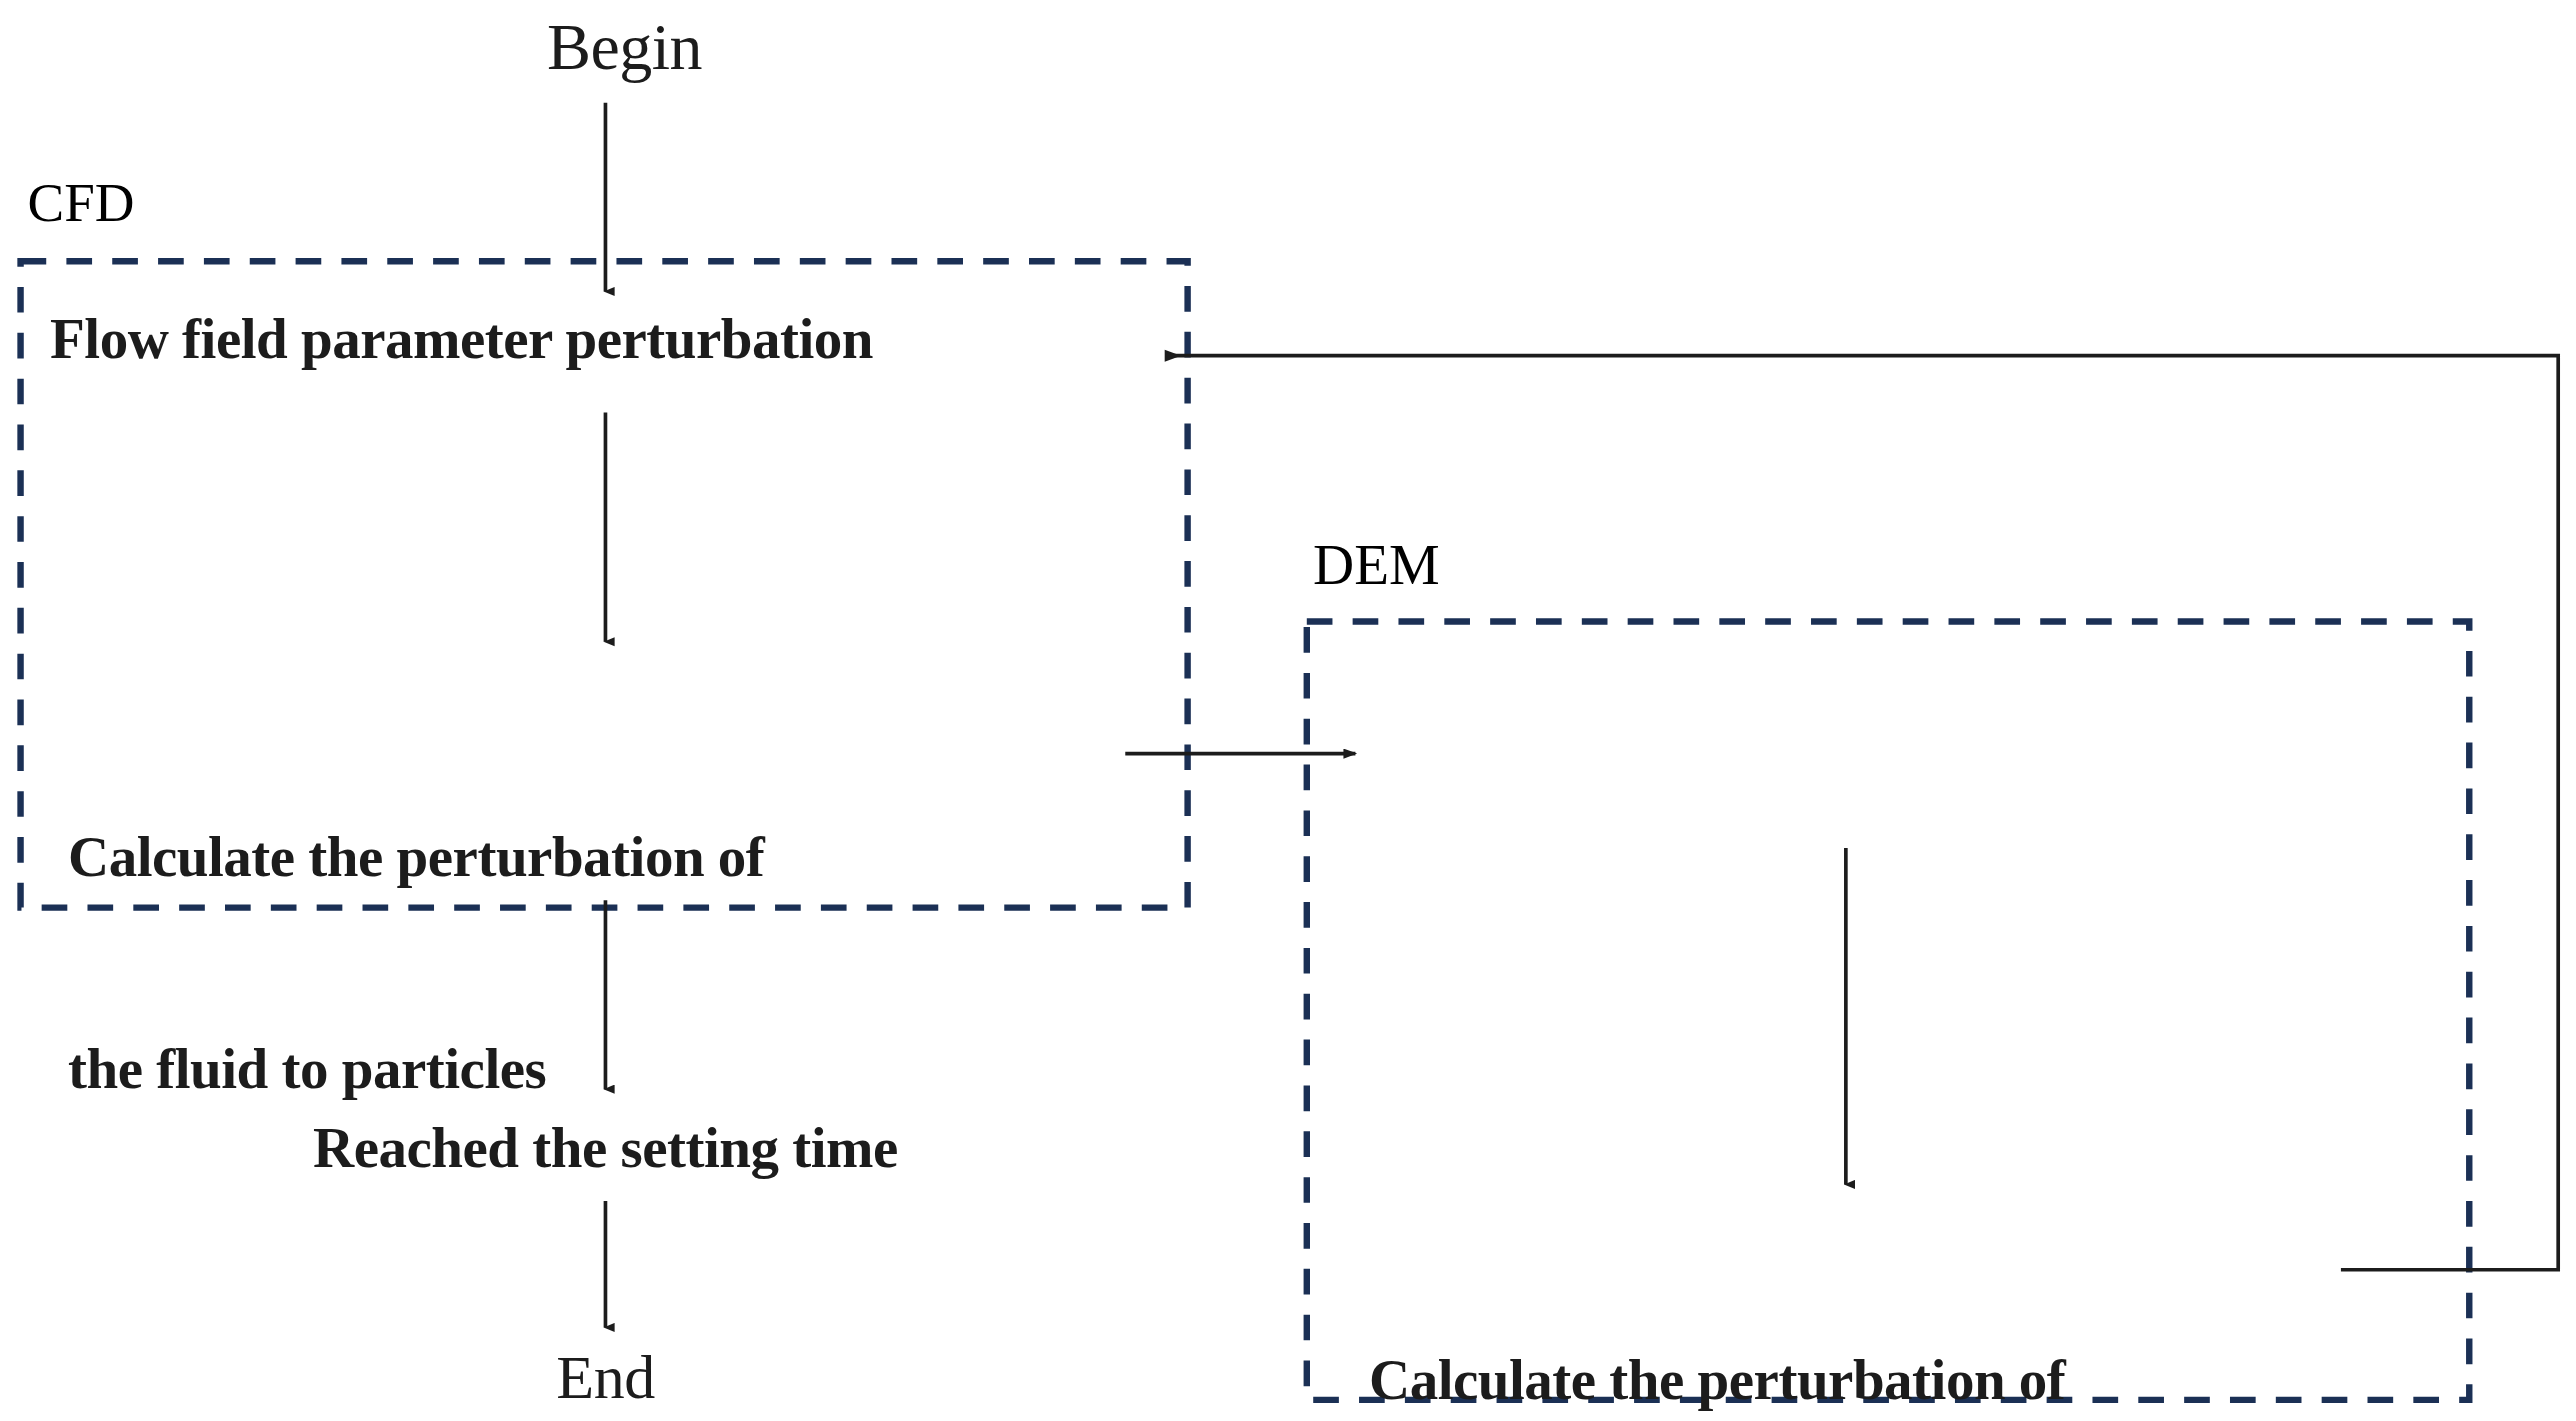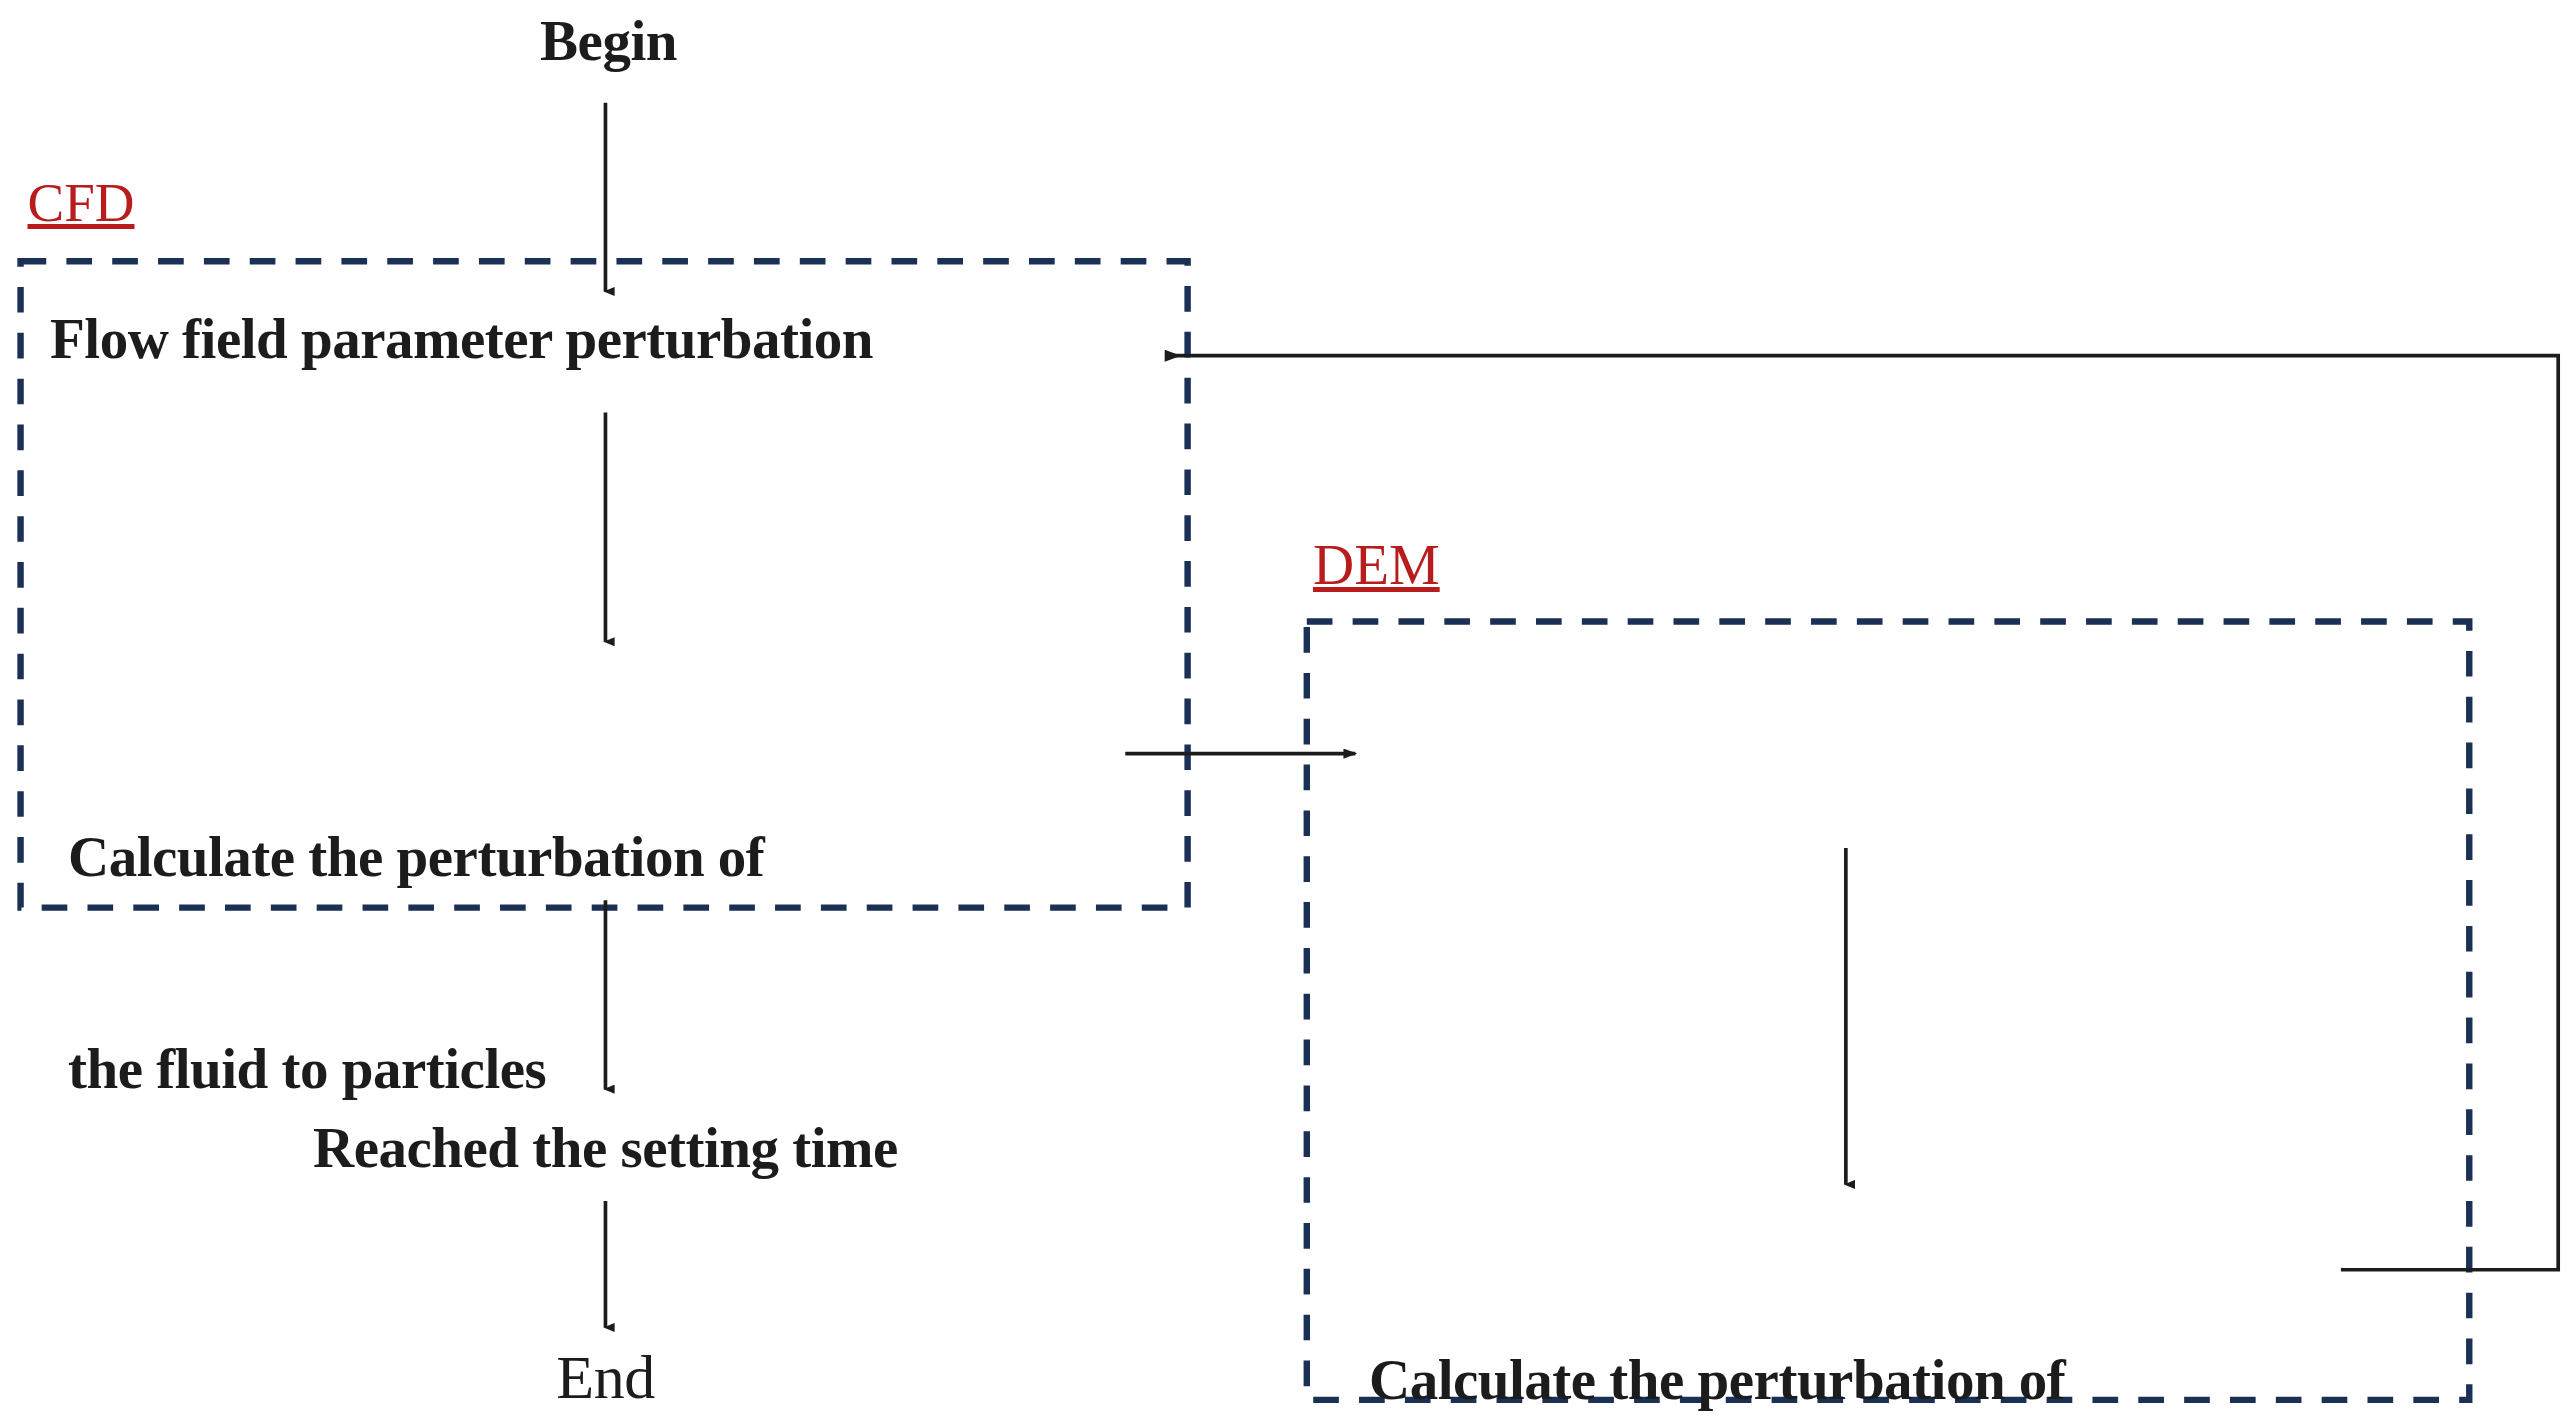--- a/index.html
+++ b/index.html
@@ -29,26 +29,25 @@
     position: absolute;
     color: #1c1c1c;
     font-family: "Liberation Serif", "DejaVu Serif", serif;
     font-weight: 700;
     line-height: 1.24;
     white-space: pre;
     letter-spacing: -0.5px;
   }
   .group-label {
     position: absolute;
-    color: #b91c1c;
+    color: #000000;
     font-family: "Liberation Serif", "DejaVu Serif", serif;
     font-weight: 400;
     letter-spacing: 0px;
     white-space: pre;
-    text-decoration: underline;
   }
   .terminal-label {
     font-weight: 400;
   }
   .center { text-align: center; }
   .left { text-align: left; }
 </style>
 </head>
 <body>
 
@@ -83,21 +82,21 @@
 
     <line x1="2013" y1="925" x2="2013" y2="1292" stroke="#1c1c1c" stroke-width="4" marker-end="url(#arrowDown)"></line>
 
     <path d="M2553,1385 L2790,1385 L2790,388 L1272,388" fill="none" stroke="#1c1c1c" stroke-width="4" stroke-linejoin="miter" marker-end="url(#arrowLeft)"></path>
   </svg>
 
   <div class="group-label left" style="left:27.5px; top:171px; font-size:55px;">CFD</div>
 
   <div class="group-label left" style="left:1313px; top:532px; font-size:57px;">DEM</div>
 
-  <div class="node-label terminal-label center" style="left:425px; top:5.5px; width:367px; font-size:57px;font-weight:bold;">Begin</div>
+  <div class="node-label terminal-label center" style="left:441px; top:5.5px; width:367px; font-size:66px;">Begin</div>
 
   <div class="node-label terminal-label center" style="left:422px; top:1339px; width:367px; font-size:62px;">End</div>
 
   <div class="node-label left" style="left:50px; top:304px; width:1082px; font-size:57px;">Flow field parameter perturbation</div>
 
   <div class="node-label left" style="left:68px; top:681px; width:1055px; font-size:57px;">
     <div>Calculate the perturbation of</div>
     <div>the fluid to particles</div>
   </div>
 

